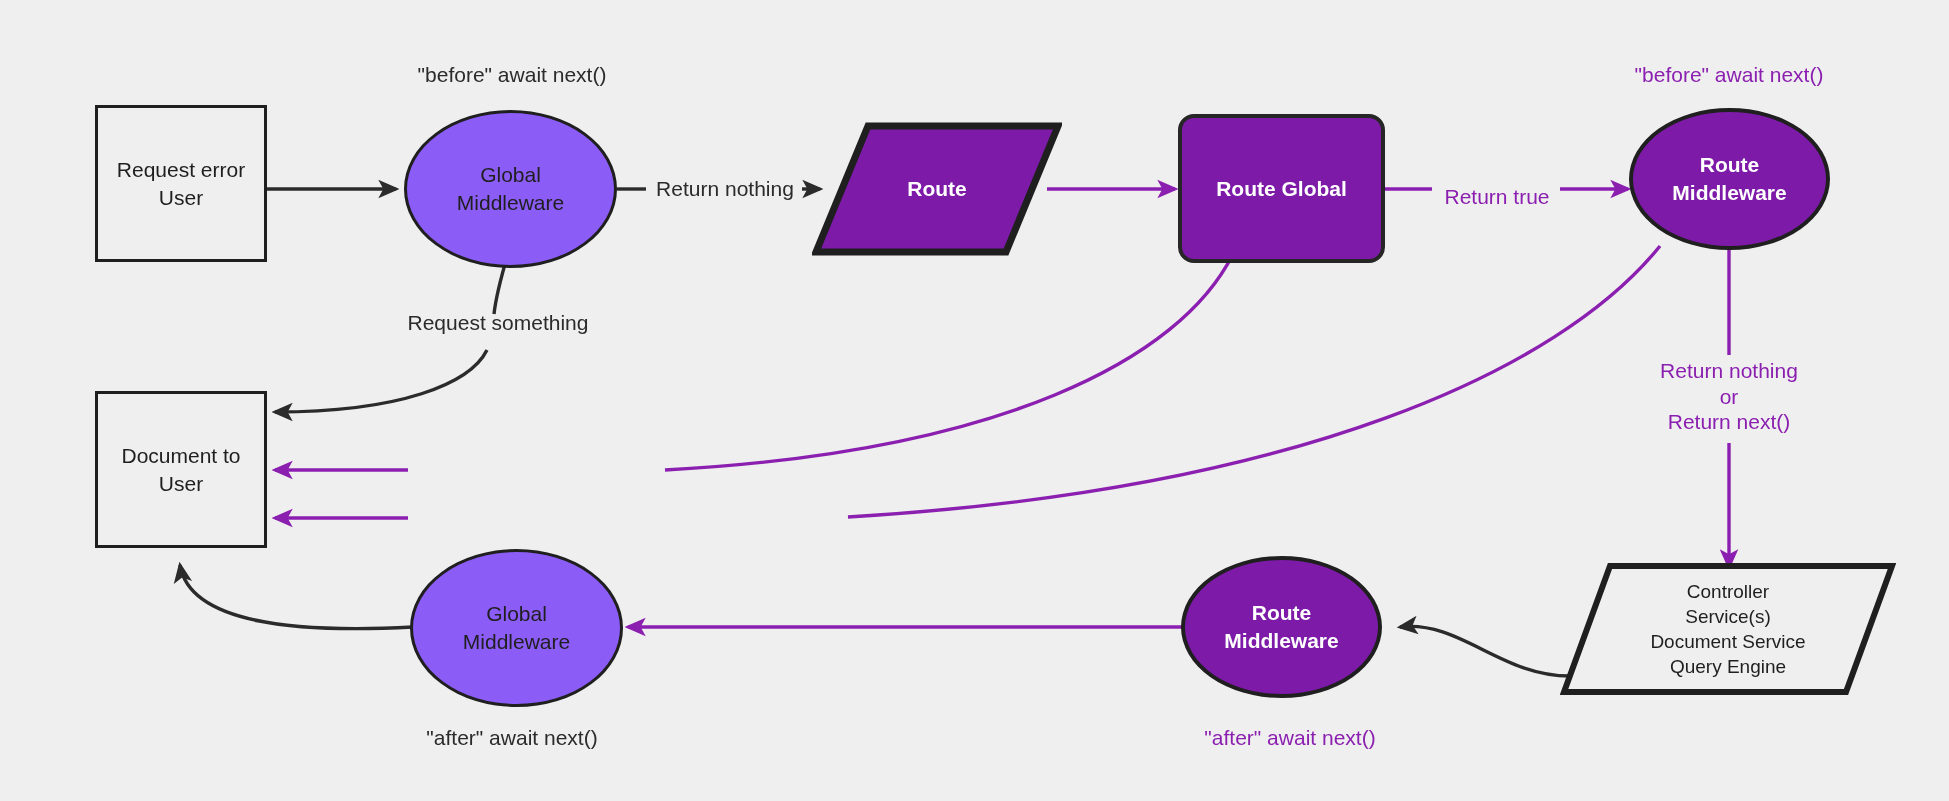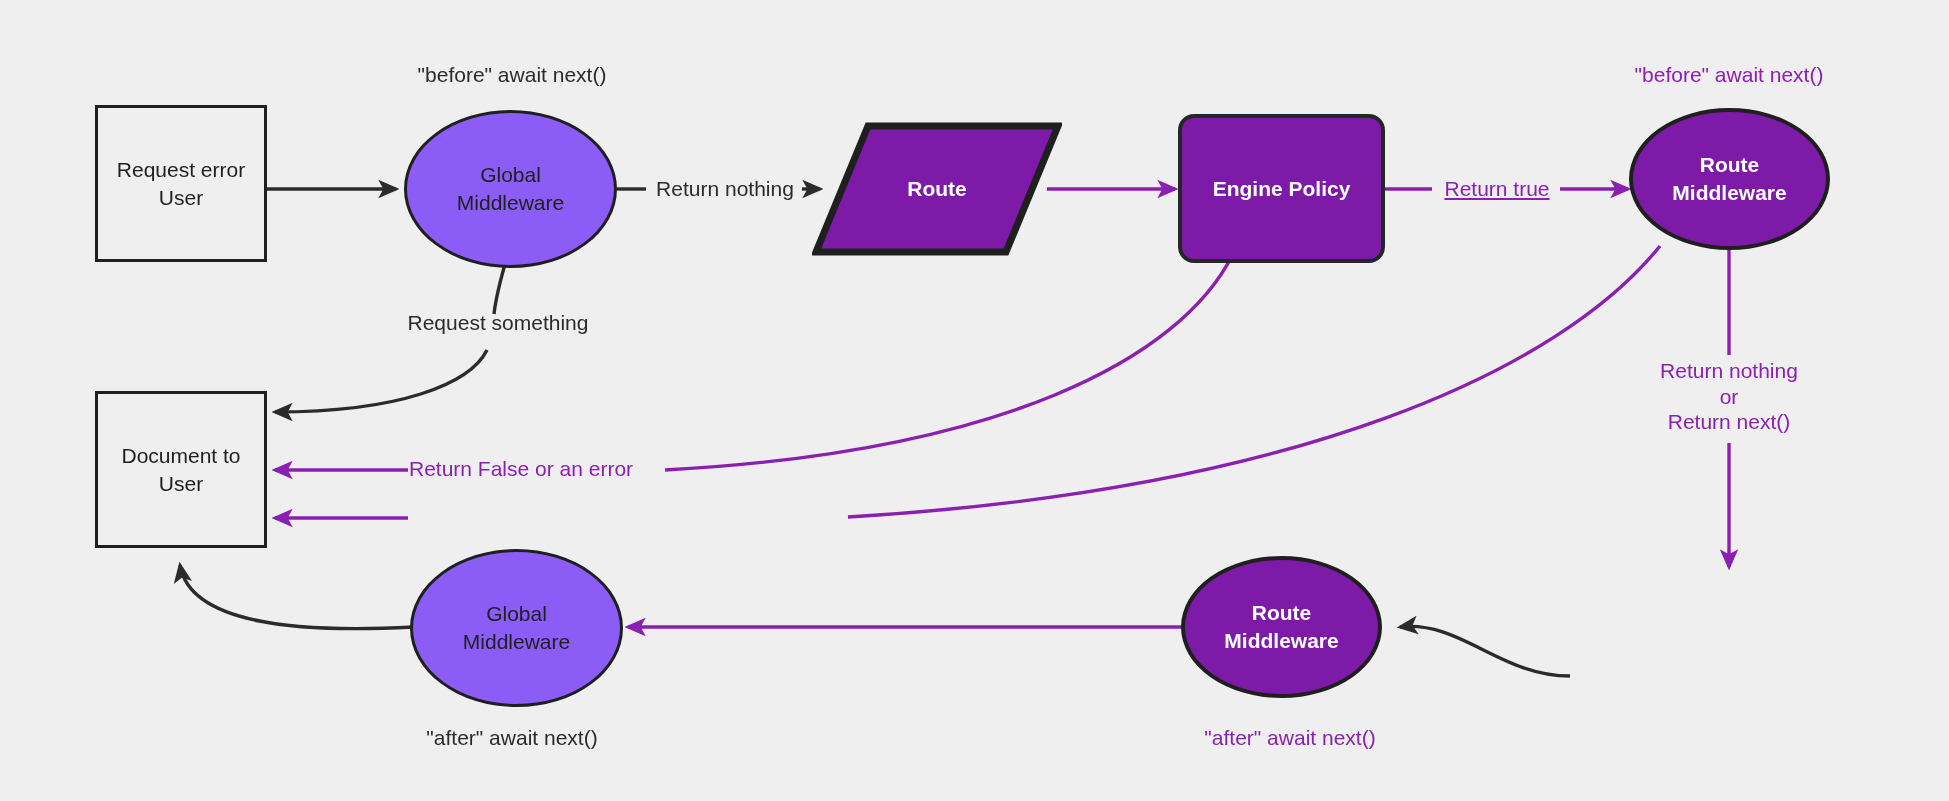--- a/index.html
+++ b/index.html
@@ -157,23 +157,22 @@
   <div class="anno purple" style="left:1569px; top:62px; width:320px;">"before" await next()</div>
 
   <div class="anno black" style="left:352px; top:725px; width:320px;">"after" await next()</div>
 
   <div class="anno purple" style="left:1130px; top:725px; width:320px;">"after" await next()</div>
 
   <div class="anno black" style="left:646px; top:176px; width:158px;">Return nothing</div>
 
   <div class="anno black" style="left:398px; top:310px; width:200px;">Request something</div>
 
-  <div class="anno purple" style="left:1432px; top:176px; width:130px;text-decoration:underline;">Return true</div>
-
-  <div class="anno purple left" style="left:409px; top:456px; width:260px;">Return False or an error</div>
+  <div class="anno purple" style="left:1432px; top:184px; width:130px;">Return true</div>
+
 
 
   <div class="anno purple" style="left:1629px; top:358px; width:200px;">Return nothing
 or
 Return next()</div>
 
   <div class="node rect" style="left:95px; top:105px; width:172px; height:157px;">
     <span class="node-label">Request error
 User</span>
   </div>
@@ -184,28 +183,37 @@
   </div>
 
   <div class="para-wrap" style="left:812px; top:122px; width:250px; height:134px;">
     <svg class="para-shape" viewBox="0 0 250 134" preserveAspectRatio="none" xmlns="http://www.w3.org/2000/svg">
       <polygon points="56,4 246,4 194,130 4,130" fill="#7D1BA8" stroke="#1f1f1f" stroke-width="7"></polygon>
     </svg>
     <div class="para-text light">Route</div>
   </div>
 
   <div class="node roundbox" style="left:1178px; top:114px; width:207px; height:149px;">
-    <span class="node-label">Engine Policy</span>
+    <span class="node-label">Route Global</span>
   </div>
 
   <div class="node ellipse filled" style="left:1629px; top:108px; width:201px; height:142px;">
     <span class="node-label">Route
 Middleware</span>
   </div>
 
+  <div class="para-wrap" style="left:1560px; top:562px; width:336px; height:134px;">
+    <svg class="para-shape" viewBox="0 0 336 134" preserveAspectRatio="none" xmlns="http://www.w3.org/2000/svg">
+      <polygon points="50,4 332,4 286,130 4,130" fill="#efefef" stroke="#1f1f1f" stroke-width="6"></polygon>
+    </svg>
+    <div class="para-text dark">Controller
+Service(s)
+Document Service
+Query Engine</div>
+  </div>
 
   <div class="node ellipse filled" style="left:1181px; top:556px; width:201px; height:142px;">
     <span class="node-label">Route
 Middleware</span>
   </div>
 
   <div class="node ellipse" style="left:410px; top:549px; width:213px; height:158px;">
     <span class="node-label">Global
 Middleware</span>
   </div>

